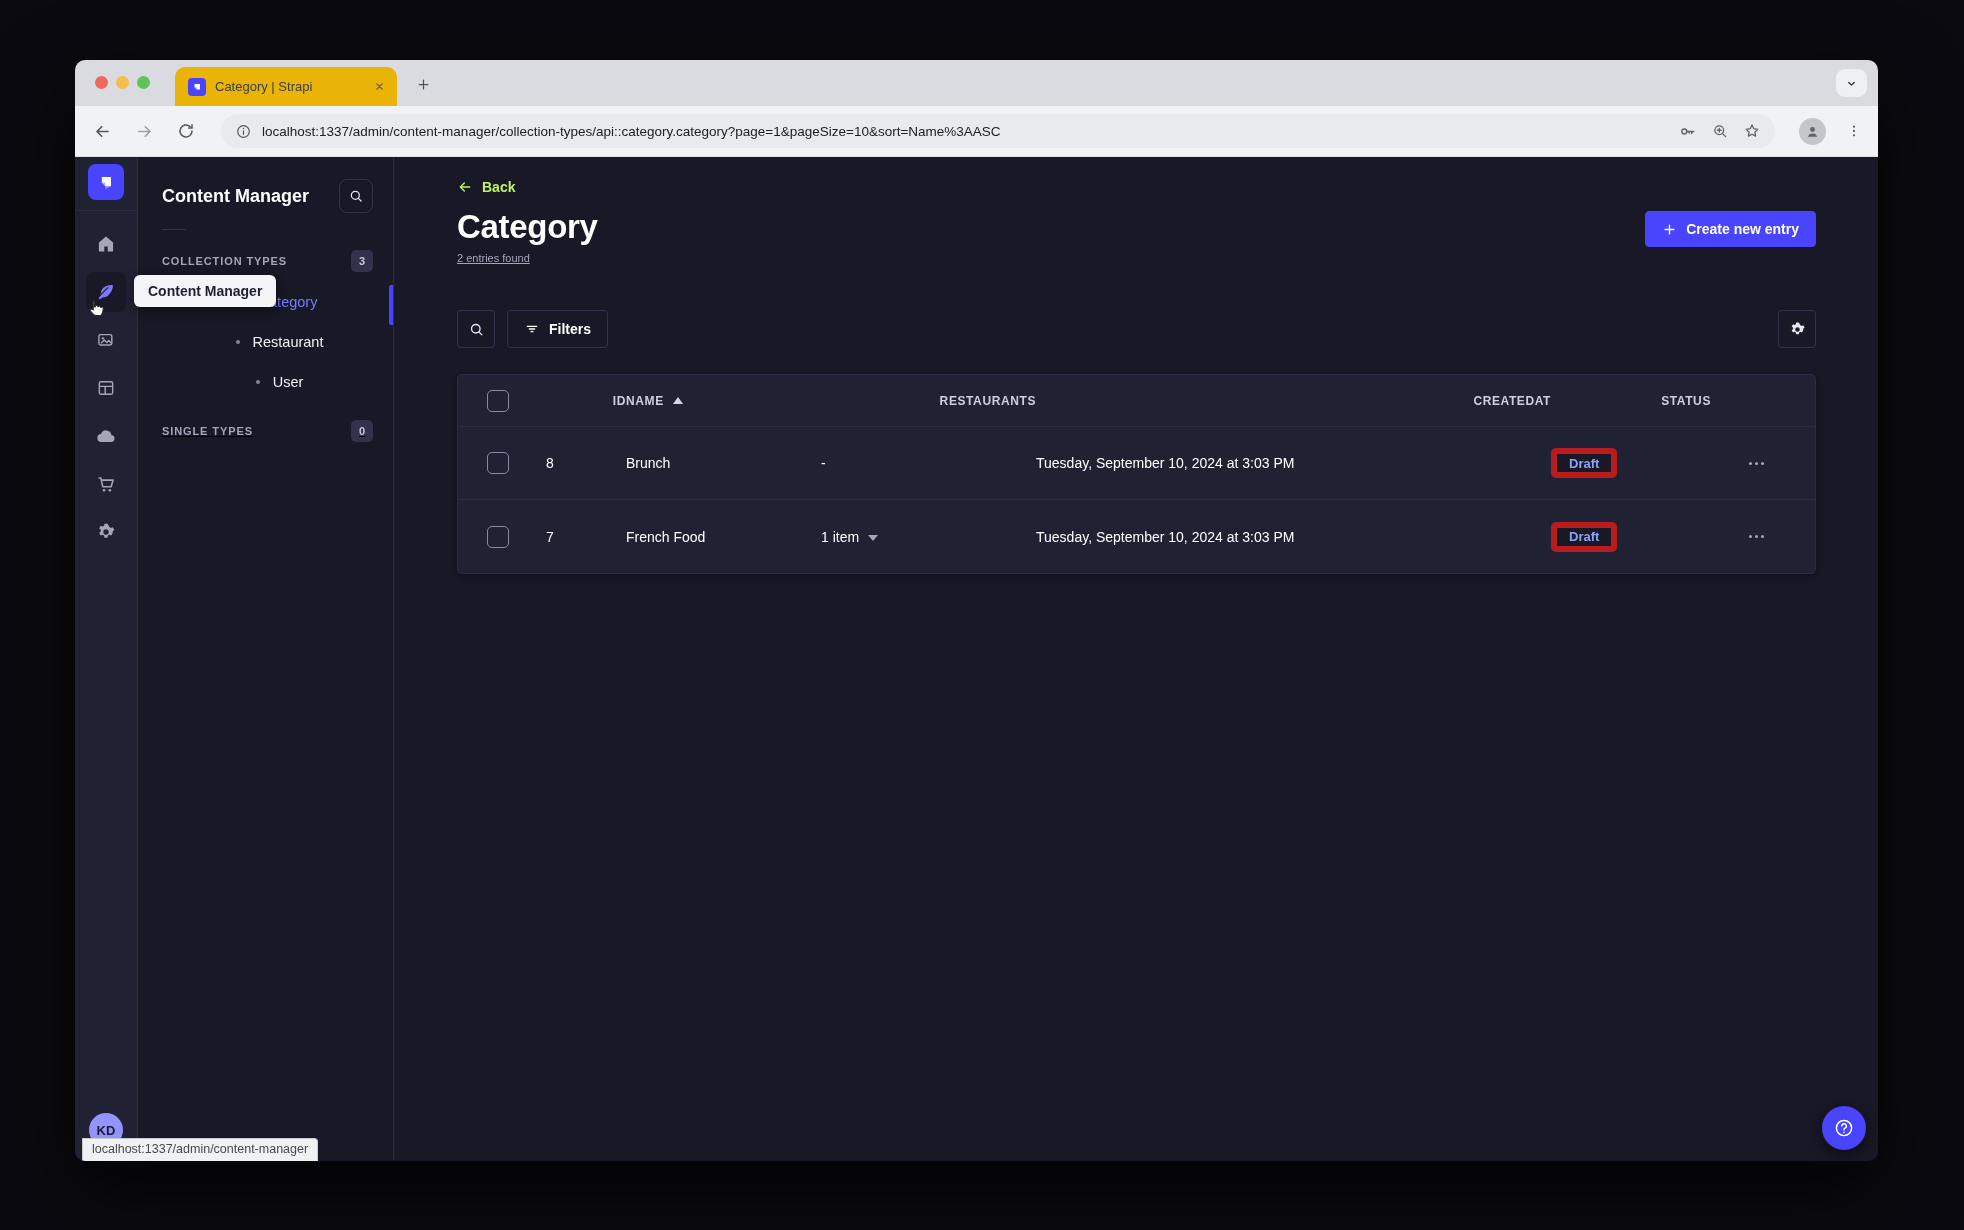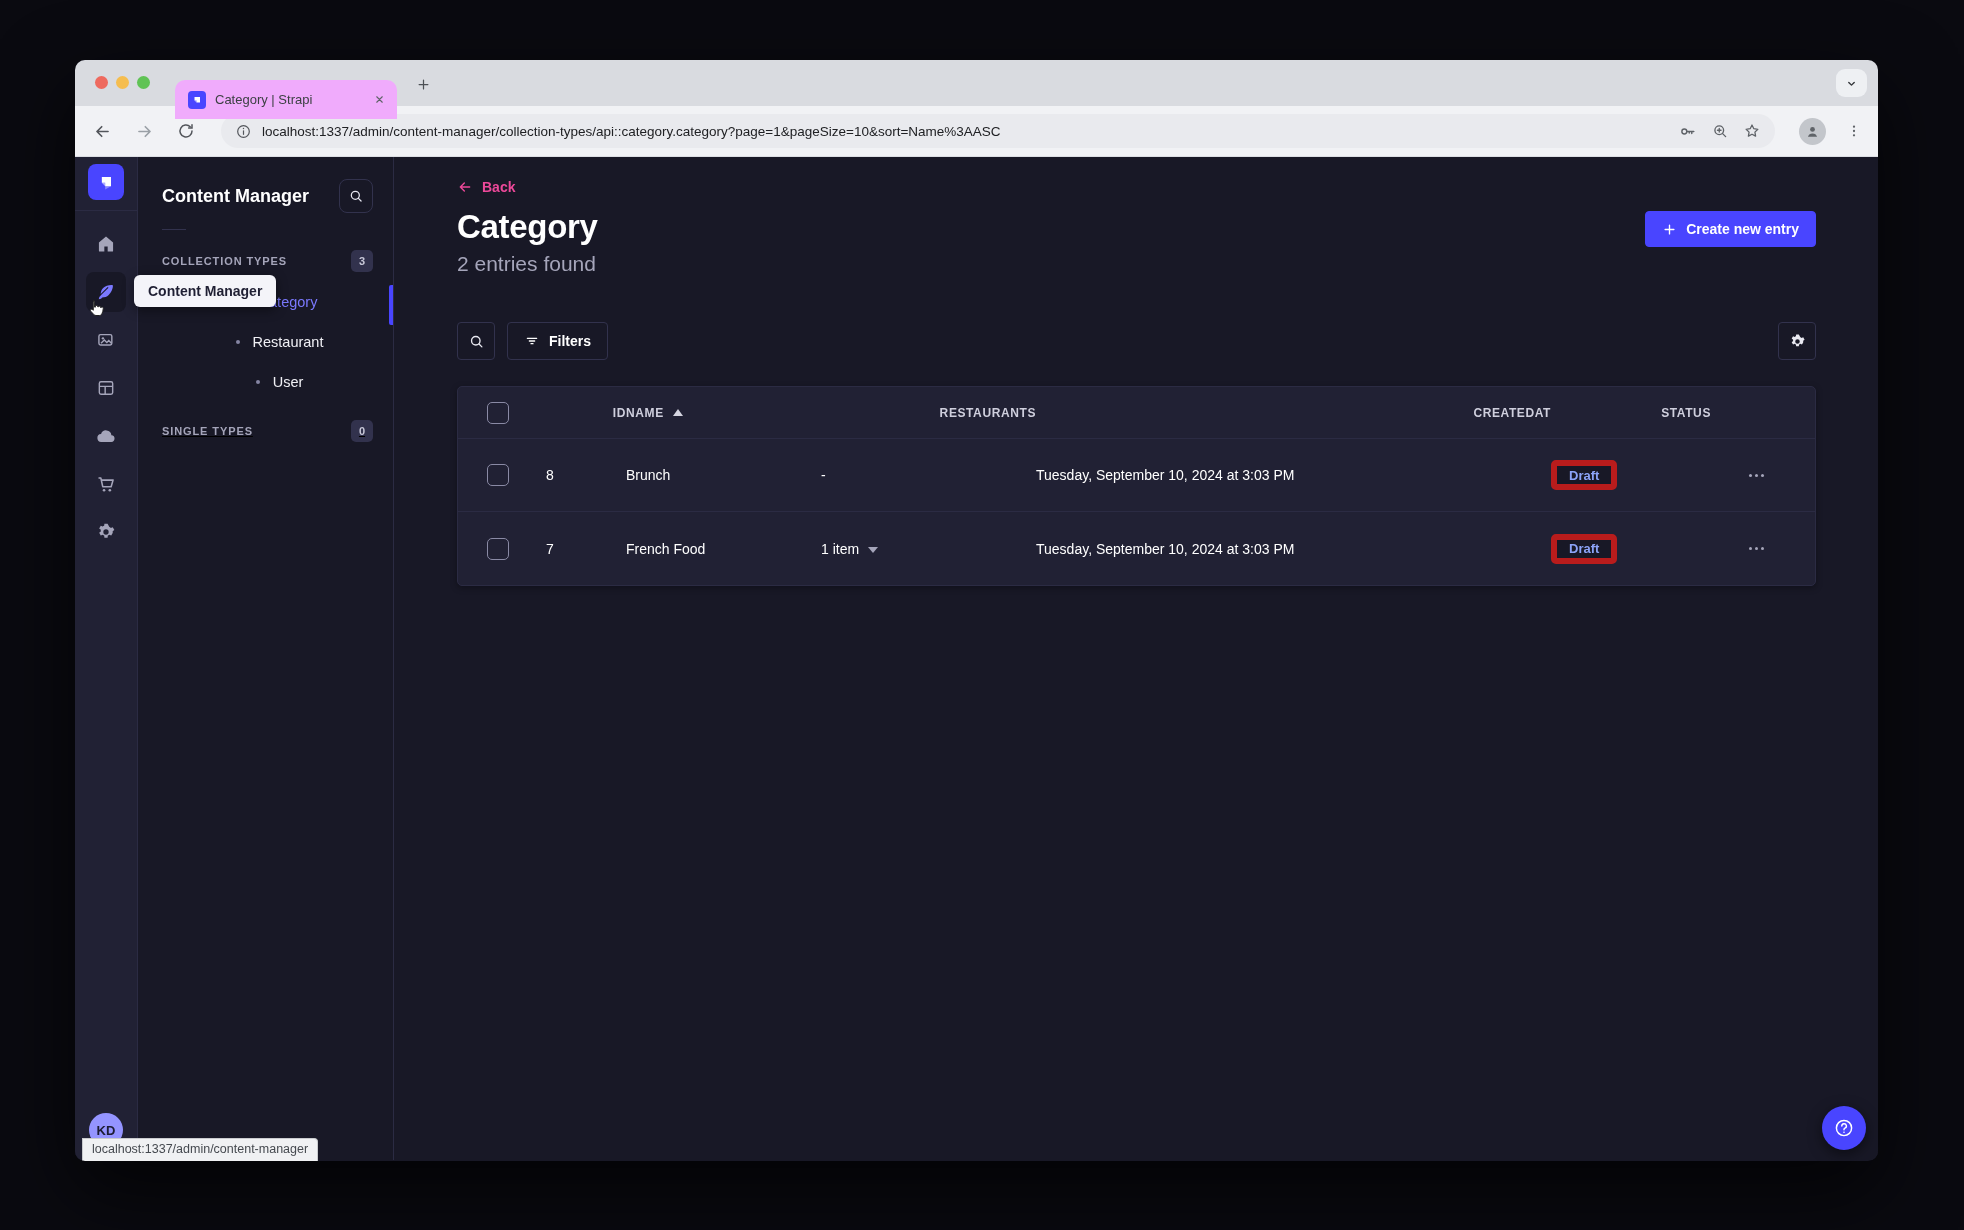--- a/index.html
+++ b/index.html
@@ -9,21 +9,21 @@
   
   .window { position:absolute; left:75px; top:60px; width:1803px; height:1101px;
             border-radius:10px; overflow:hidden; background:#181826;
             box-shadow:0 30px 80px rgba(0,0,0,.7); }
 
   
   .tabstrip { position:relative; height:46px; background:#d9dbe0; }
   .traffic { position:absolute; left:20px; top:16px; display:flex; gap:8px; }
   .dot { width:13px; height:13px; border-radius:50%; }
   .dot.r{ background:#ee6a5f; } .dot.y{ background:#f5bd4f; } .dot.g{ background:#60c355; }
-  .tab { position:absolute; left:100px; top:20px; width:222px; height:39px; background:#f0abfc;
+  .tab { position:absolute; left:100px; top:7px; width:222px; height:39px; background:#eab308;
          border-radius:10px 10px 0 0; display:flex; align-items:center; padding:0 10px 0 13px; gap:9px; }
   .favicon { width:18px; height:18px; border-radius:4px; background:#4945ff; display:grid; place-items:center; flex:0 0 18px; }
   .tab-title { font-size:13px; color:#3c4043; white-space:nowrap; overflow:hidden; flex:1; }
   .tab-close { width:16px; height:16px; color:#5f6368; display:grid; place-items:center; }
   .newtab { position:absolute; left:336px; top:12px; width:24px; height:24px; color:#4c5055; display:grid; place-items:center; }
   .strip-chevron { position:absolute; right:11px; top:9px; width:31px; height:28px; border-radius:9px;
                    background:#eef0f3; color:#33363a; display:grid; place-items:center; }
 
   
   .toolbar { height:51px; background:#f1f2f5; border-bottom:1px solid #dcdee3;
@@ -73,27 +73,27 @@
   .sb-item .bullet { width:4px; height:4px; border-radius:50%; background:#8585a3; flex:0 0 4px; }
   .sb-item.active { color:#7b79ff; }
   .sb-item.active .bullet { background:#7b79ff; }
   .active-bar { position:absolute; right:0; top:128px; width:4px; height:40px; background:#4945ff; border-radius:2px 0 0 2px; }
   .cm-tooltip { position:absolute; left:-4px; top:118px; z-index:10; background:#f4f4f9; color:#1f1f33;
                 font-size:14px; font-weight:700; padding:8px 14px; border-radius:6px;
                 box-shadow:0 3px 12px rgba(0,0,0,.45); white-space:nowrap; }
 
   
   .main { flex:1; position:relative; padding:22px 62px 0 63px; }
-  .back-row { display:inline-flex; align-items:flex-start; gap:9px; color:#ec4899; font-size:14px; font-weight:600; }
+  .back-row { display:inline-flex; align-items:flex-start; gap:9px; color:#bef264; font-size:14px; font-weight:600; }
   .title-row { display:flex; align-items:flex-start; justify-content:space-between; margin-top:9px; }
   .page-title { font-size:33px; font-weight:700; color:#ffffff; letter-spacing:-.3px; }
   .create-btn { height:36px; margin-top:3px; padding:0 16px; background:#4945ff; border:1px solid #4945ff;
                 border-radius:4px; color:#ffffff; font-size:14px; font-weight:600;
                 display:inline-flex; align-items:center; gap:9px; }
-  .subtitle { margin-top:5px; font-size:21px; color:#a5a5ba; }
+  .subtitle { margin-top:5px; font-size:11px; color:#a5a5ba;text-decoration:underline; }
   .actions-row { margin-top:46px; display:flex; align-items:center; gap:12px; }
   .icon-btn { width:38px; height:38px; border:1px solid #32324d; border-radius:4px; background:transparent;
               color:#e8e8f0; display:grid; place-items:center; }
   .filters-btn { height:38px; padding:0 16px; border:1px solid #32324d; border-radius:4px; background:transparent;
                  color:#ffffff; font-size:14px; font-weight:600; display:inline-flex; align-items:center; gap:9px; }
   .spacer { flex:1; }
 
   
   .table { margin-top:26px; background:#212134; border:1px solid #2b2b43; border-radius:5px;
            box-shadow:0 2px 6px rgba(3,3,6,.35); overflow:hidden; }

